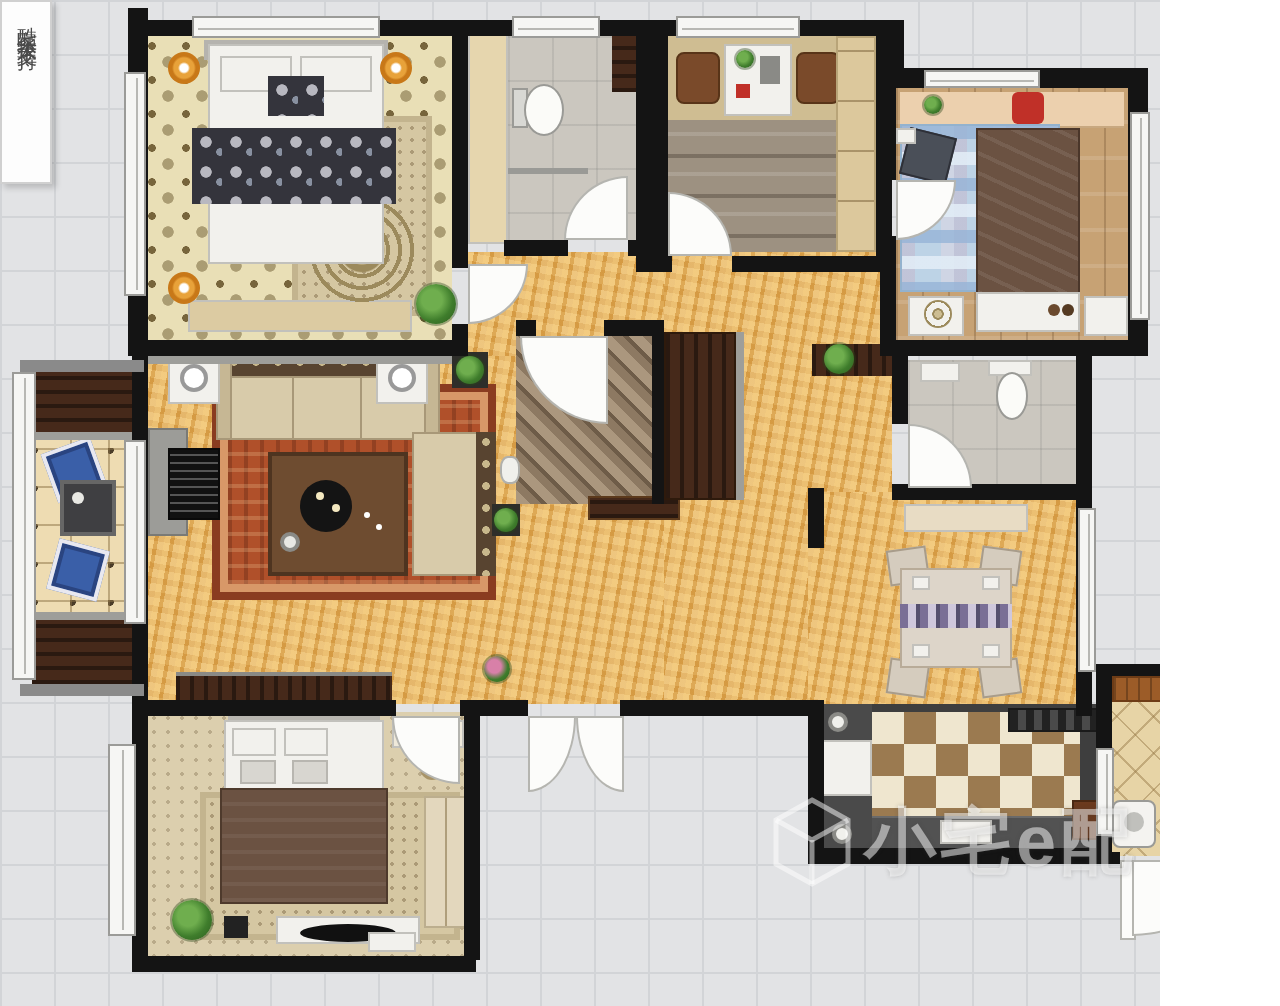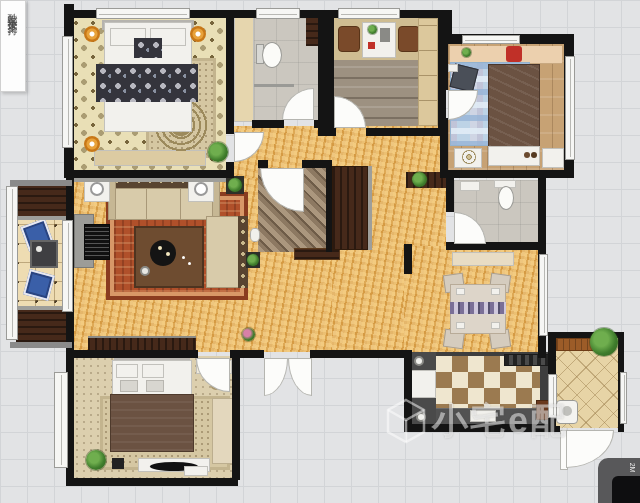--- a/index.html
+++ b/index.html
@@ -1,17 +1,17 @@
 <!DOCTYPE html>
 <html style="--bg: #e2e3e5; --grid: #d2d4d7; --wall: #141414; --gold: #e2aa52; --damask: #e9dfb6; --carpet: #dccfae; --wood: #c7a274; --plank: #9d9181; --bath: #cbc7bf; --kitchen_floor: #3e3e3e; --tile_cream: #efe6cf; --tile_brown: #9b7a50; --rug_red: #b0502a; --rug_blue: #bdd3e6; --sofa: #d8cbaa; --dark_wood: #46291a; --bed_brown: #6b5242; --accent_orange: #e8a23a; --cushion_blue: #3a5fa8; --chair_red: #c03028; --plant_green: #3f7d2c; --door: #fcfcfa; --window: #f6f6f4;"><head>
 <meta charset="utf-8">
 <style>
   html,body{margin:0;padding:0}
   body{font-family:"Liberation Sans",sans-serif}
-  #stage{position:relative;width:640px;height:503px;overflow:hidden;
+  #stage{position:relative;width:580px;height:503px;overflow:hidden;
     background-color:var(--bg,#e2e3e5);
     background-image:linear-gradient(var(--grid,#d2d4d7) 1px,transparent 1px),
                      linear-gradient(90deg,var(--grid,#d2d4d7) 1px,transparent 1px);
     background-size:27px 27px}
   #stage i,#stage b,#stage u,#stage s,#stage em{display:block;position:absolute;box-sizing:border-box;font-style:normal;font-weight:normal;text-decoration:none}
   .wall{background:var(--wall,#141414);z-index:30}
   .face{background:#9e9e9a;z-index:31}
   .win{background:var(--window,#f6f6f4);border:1px solid #9b9b98;z-index:40}
   .win.v:after,.win.h:after{content:"";position:absolute;background:#b8b8b4}
   .win.v:after{left:50%;top:2px;bottom:2px;width:1px}

